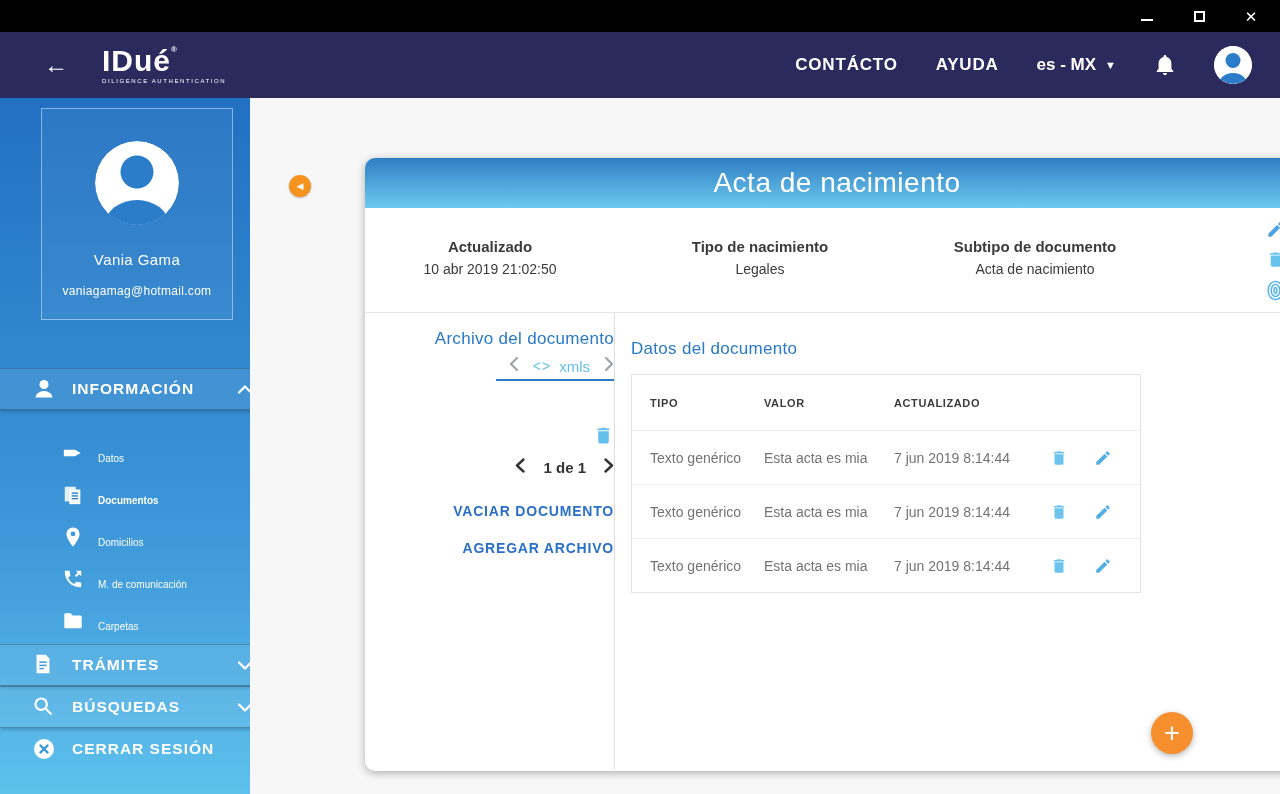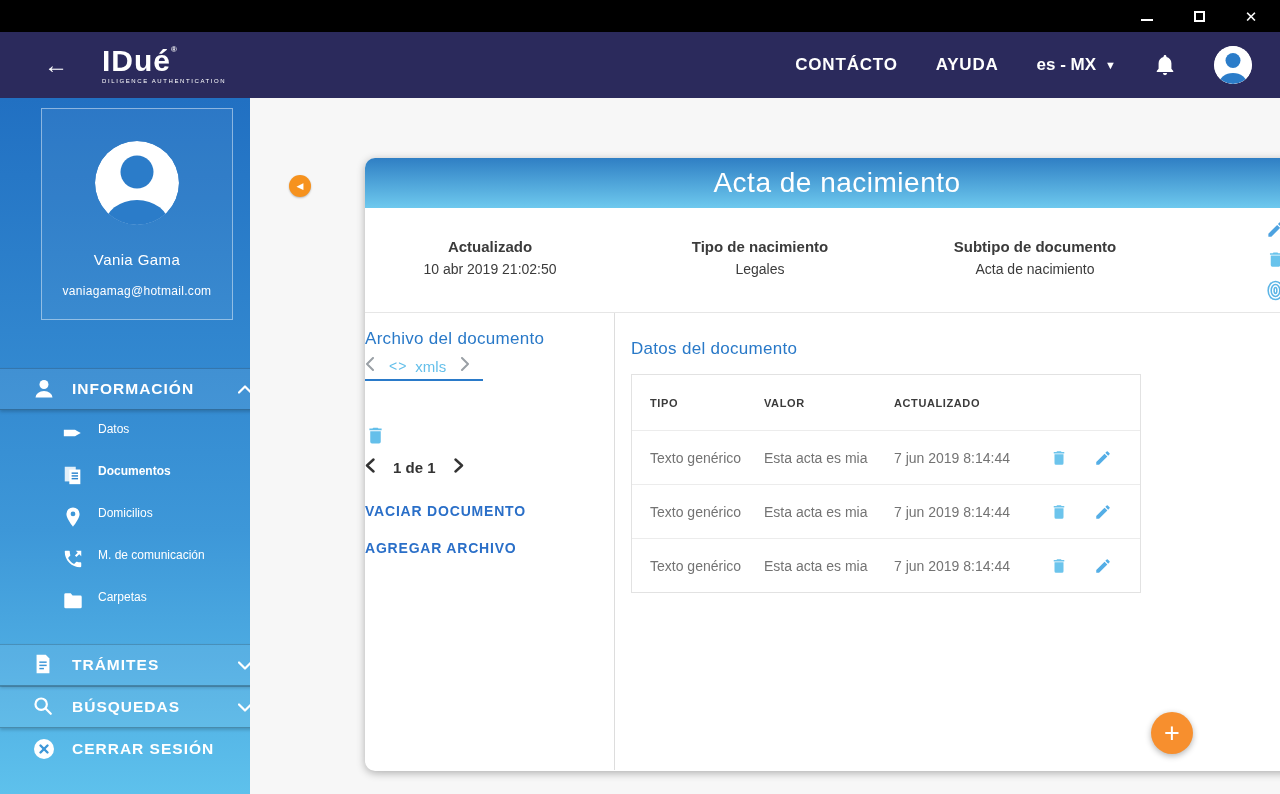--- a/index.html
+++ b/index.html
@@ -33,21 +33,21 @@
   .profile-avatar { margin-top:32px; width:84px; height:84px; }
   .profile-name { margin-top:26px; font-size:15px; letter-spacing:0.4px; }
   .profile-email { margin-top:16px; font-size:12px; letter-spacing:0.3px; }
 
   .side-section { height:42px; display:flex; align-items:center; padding-left:32px; background:rgba(255,255,255,0.07); border-top:1px solid rgba(0,0,0,0.18); border-bottom:1px solid rgba(0,0,0,0.25); box-shadow:0 2px 3px rgba(0,0,0,0.18); position:relative; }
   .side-section .s-icon { width:24px; height:24px; margin-right:16px; flex:0 0 auto; }
   .side-section .s-label { font-size:15.5px; font-weight:700; letter-spacing:1px; }
   .side-section .s-caret { margin-left:auto; margin-right:22px; }
   .sec-info { margin-top:48px; }
   .nav-list { padding:12px 0 8px 0; }
-  .nav-item { height:42px; display:flex; align-items:flex-start; padding-left:62px; font-size:12px; }
+  .nav-item { height:42px; display:flex; align-items:flex-end; padding-left:62px; font-size:10px; }
   .nav-item .n-icon { width:22px; height:22px; margin-right:14px; flex:0 0 auto; }
   .nav-item.active { font-weight:700; }
   .sec-tramites { margin-top:4px; }
   .logout-row { height:42px; display:flex; align-items:center; padding-left:32px; }
   .logout-row .s-icon { width:24px; height:24px; margin-right:16px; }
   .logout-row .s-label { font-size:15.5px; font-weight:700; letter-spacing:1px; }
 
   
   .main { position:absolute; top:98px; left:250px; width:1030px; height:696px; background:#f7f7f7; }
   .collapse-btn { position:absolute; left:39px; top:77px; width:22px; height:22px; border-radius:50%; background:#f6921e; color:#fff; display:flex; align-items:center; justify-content:center; font-size:9px; box-shadow:0 1px 2px rgba(0,0,0,0.25); }
@@ -57,21 +57,21 @@
   .doc-title { color:#fff; font-size:28px; letter-spacing:0.5px; }
 
   .meta-row { height:105px; position:relative; display:grid; grid-template-columns:250px 290px 260px; padding-top:30px; border-bottom:1px solid #e6e6e6; }
   .meta-col { text-align:center; color:#3b3b3b; }
   .meta-label { font-size:15px; font-weight:700; }
   .meta-value { font-size:14px; margin-top:6px; }
   .meta-actions { position:absolute; right:24px; top:12px; display:flex; flex-direction:column; gap:11px; align-items:center; }
   .icon-btn svg { display:block; }
 
   .card-body { display:flex; height:457px; }
-  .left-col { width:250px; border-right:1px solid #ddd; display:flex; flex-direction:column; align-items:flex-start; }
+  .left-col { width:250px; border-right:1px solid #ddd; display:flex; flex-direction:column; align-items:flex-end; }
   .archivo-heading { margin-top:16px; color:#2979c8; font-size:17px; letter-spacing:0.3px; }
   .tab-row { margin-top:8px; display:flex; align-items:center; gap:14px; }
   .tab-chev { color:#9aa0a6; }
   .tab-code { color:#64bfea; font-size:14px; letter-spacing:1px; }
   .tab-name { color:#64bfea; font-size:15px; margin-left:-6px; }
   .tab-underline { width:118px; height:2px; background:#2a7ac9; margin-top:4px; }
   .xml-icon { margin-top:36px; }
   .file-trash { margin-top:44px; }
   .pager-row { margin-top:8px; display:flex; align-items:center; gap:18px; color:#333; }
   .pager-label { font-size:15px; font-weight:700; color:#333; }

